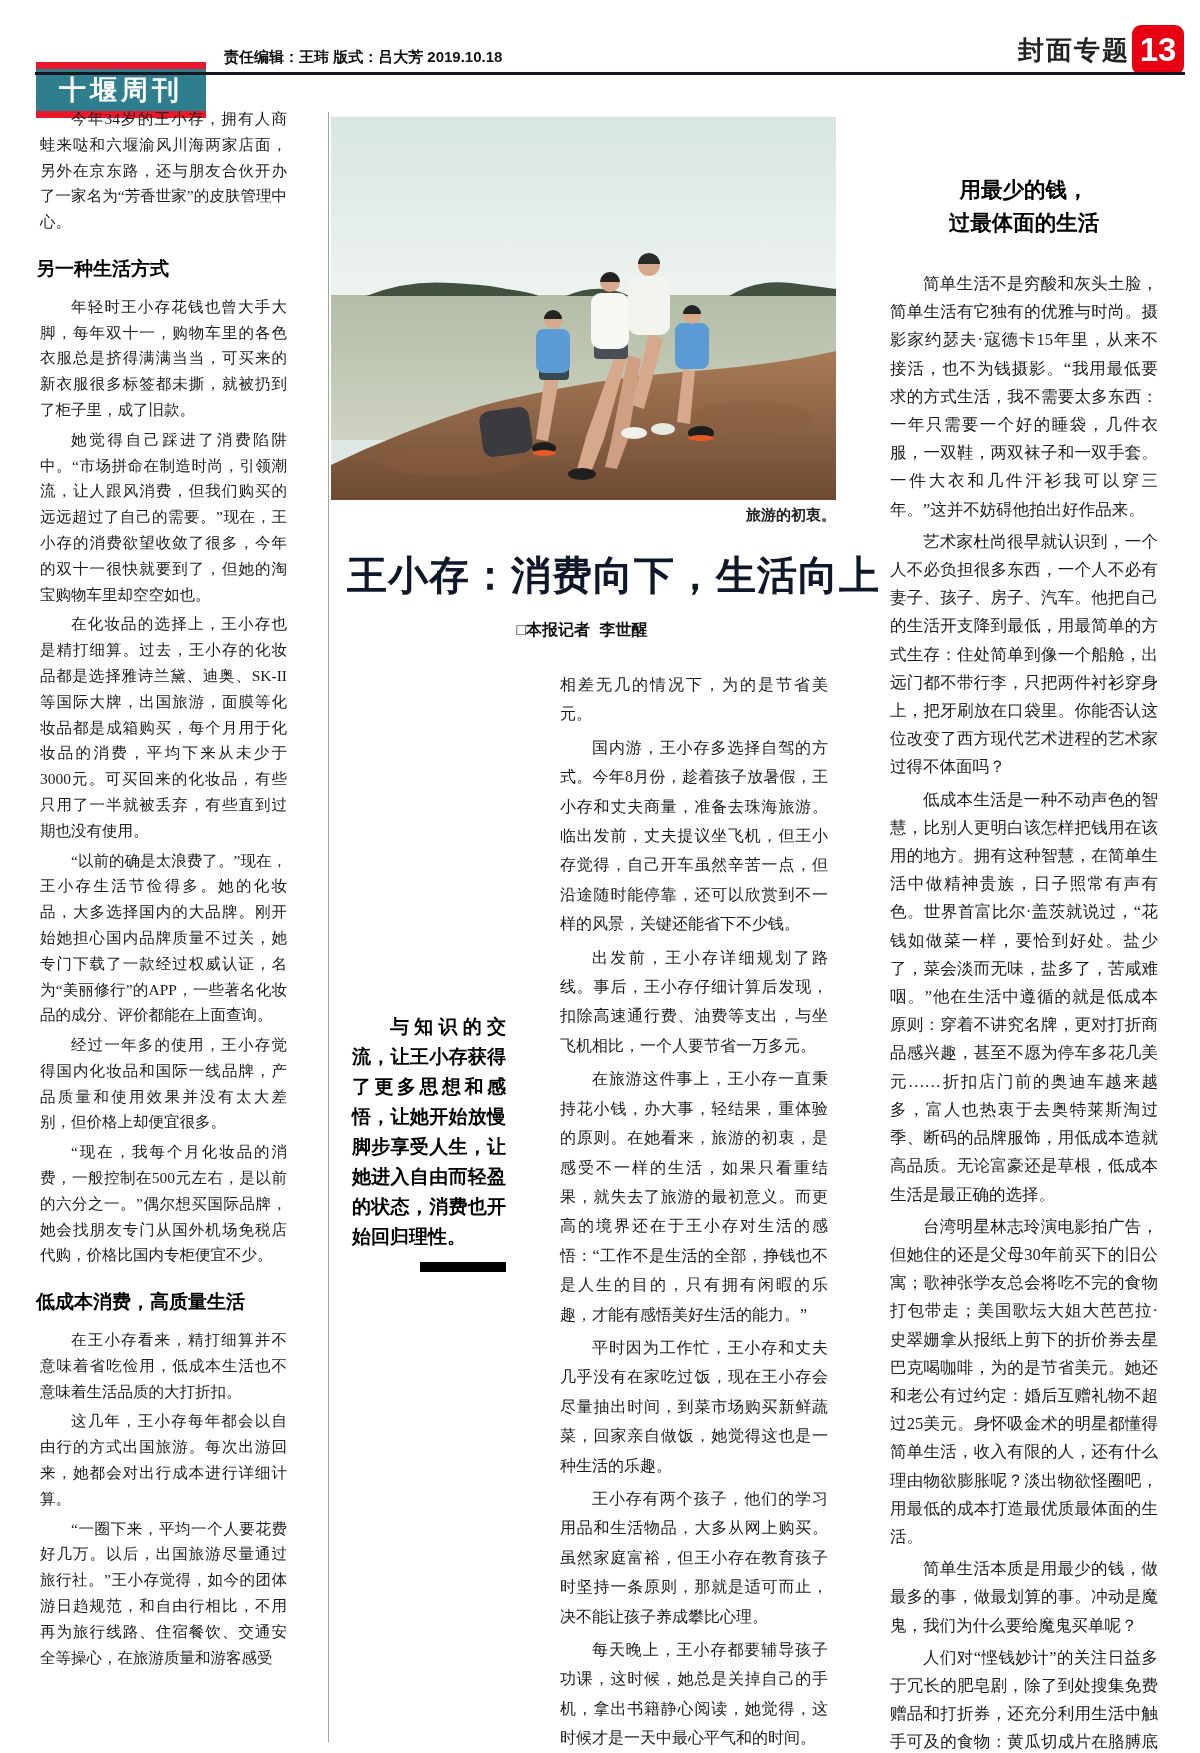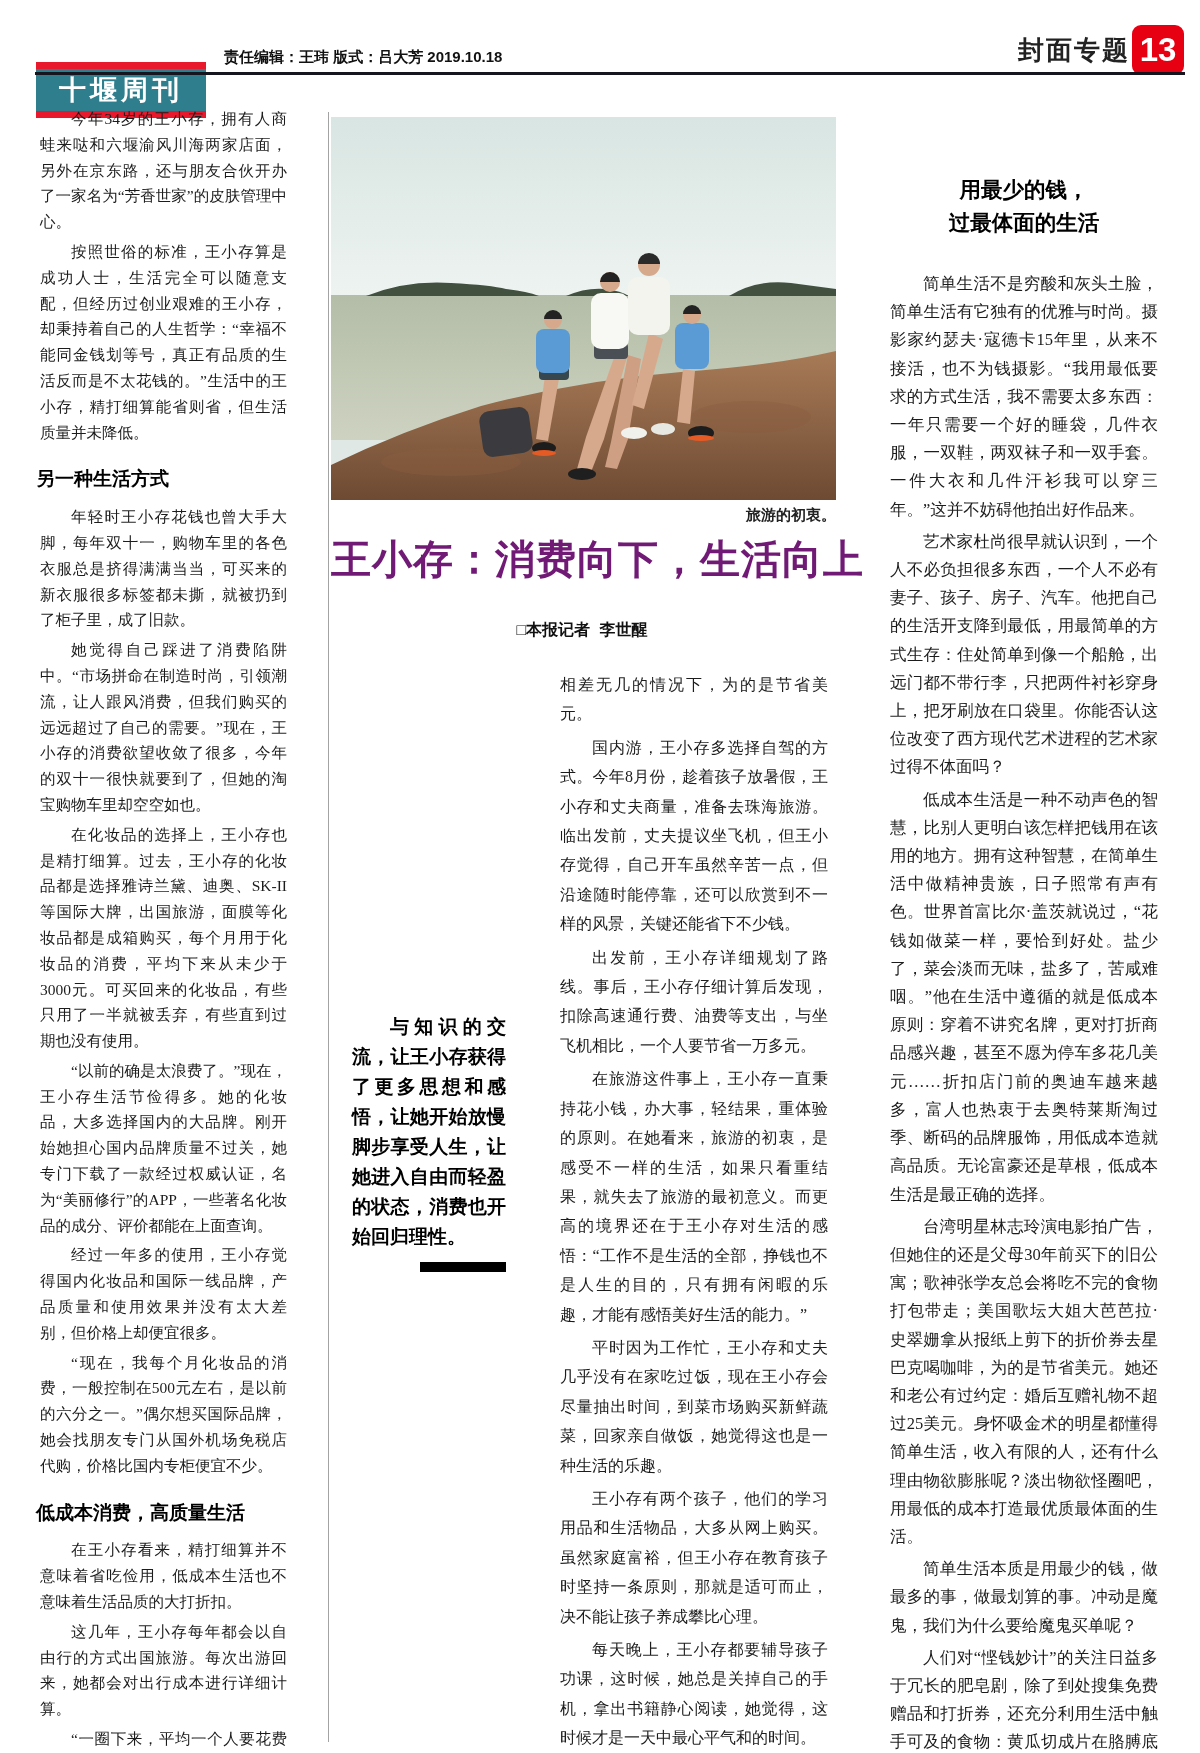--- a/index.html
+++ b/index.html
@@ -70,23 +70,23 @@
   .photo {
     position:absolute; left:331px; top:117px; width:505px; height:383px; margin:0;
     overflow:hidden; background:#dfe8e5;
   }
   .photo svg { display:block; }
   .caption {
     position:absolute; left:331px; top:506px; width:505px; text-align:right;
     font-family:"Liberation Sans", sans-serif; font-weight:bold; font-size:15px; color:#222;
   }
   .headline {
-    position:absolute; left:331px; top:532px; width:502px; margin:0;
+    position:absolute; left:331px; top:532px; width:502px; margin:16px;
     font-family:"Liberation Serif", serif;
-    font-weight:bold; font-size:40px; letter-spacing:1px; color:#701a75; white-space:nowrap;
+    font-weight:bold; font-size:40px; letter-spacing:1px; color:#0f172a; white-space:nowrap;
   }
   .byline {
     position:absolute; left:331px; top:620px; width:502px; text-align:center;
     font-family:Liberation Mono, monospace; font-weight:bold; font-size:16px; color:#111;
   }
   .pull-quote {
     position:absolute; left:352px; top:1012px; width:154px;
   }
   .pull-quote p {
     margin:0; text-indent:2em; text-align:justify;
@@ -106,21 +106,20 @@
   <div class="editor-line">责任编辑：王玮  版式：吕大芳  2019.10.18</div>
   <div class="section-title">封面专题</div>
   <div class="page-number-box">13</div>
   <div class="header-rule"></div>
 
   <div class="col-rule"></div>
 
   <div class="col left-col">
     <div>
         <p>今年34岁的王小存，拥有人商蛙来哒和六堰渝风川海两家店面，另外在京东路，还与朋友合伙开办了一家名为“芳香世家”的皮肤管理中心。</p>
-        <p>按照世俗的标准，王小存算是成功人士，生活完全可以随意支配，但经历过创业艰难的王小存，却秉持着自己的人生哲学：“幸福不能同金钱划等号，真正有品质的生活反而是不太花钱的。”生活中的王小存，精打细算能省则省，但生活质量并未降低。</p>
       </div>
     <h3>另一种生活方式</h3>
     <div>
         <p>年轻时王小存花钱也曾大手大脚，每年双十一，购物车里的各色衣服总是挤得满满当当，可买来的新衣服很多标签都未撕，就被扔到了柜子里，成了旧款。</p>
         <p>她觉得自己踩进了消费陷阱中。“市场拼命在制造时尚，引领潮流，让人跟风消费，但我们购买的远远超过了自己的需要。”现在，王小存的消费欲望收敛了很多，今年的双十一很快就要到了，但她的淘宝购物车里却空空如也。</p>
         <p>在化妆品的选择上，王小存也是精打细算。过去，王小存的化妆品都是选择雅诗兰黛、迪奥、SK-II等国际大牌，出国旅游，面膜等化妆品都是成箱购买，每个月用于化妆品的消费，平均下来从未少于3000元。可买回来的化妆品，有些只用了一半就被丢弃，有些直到过期也没有使用。</p>
         <p>“以前的确是太浪费了。”现在，王小存生活节俭得多。她的化妆品，大多选择国内的大品牌。刚开始她担心国内品牌质量不过关，她专门下载了一款经过权威认证，名为“美丽修行”的APP，一些著名化妆品的成分、评价都能在上面查询。</p>
         <p>经过一年多的使用，王小存觉得国内化妆品和国际一线品牌，产品质量和使用效果并没有太大差别，但价格上却便宜很多。</p>
         <p>“现在，我每个月化妆品的消费，一般控制在500元左右，是以前的六分之一。”偶尔想买国际品牌，她会找朋友专门从国外机场免税店代购，价格比国内专柜便宜不少。</p>
       </div>

